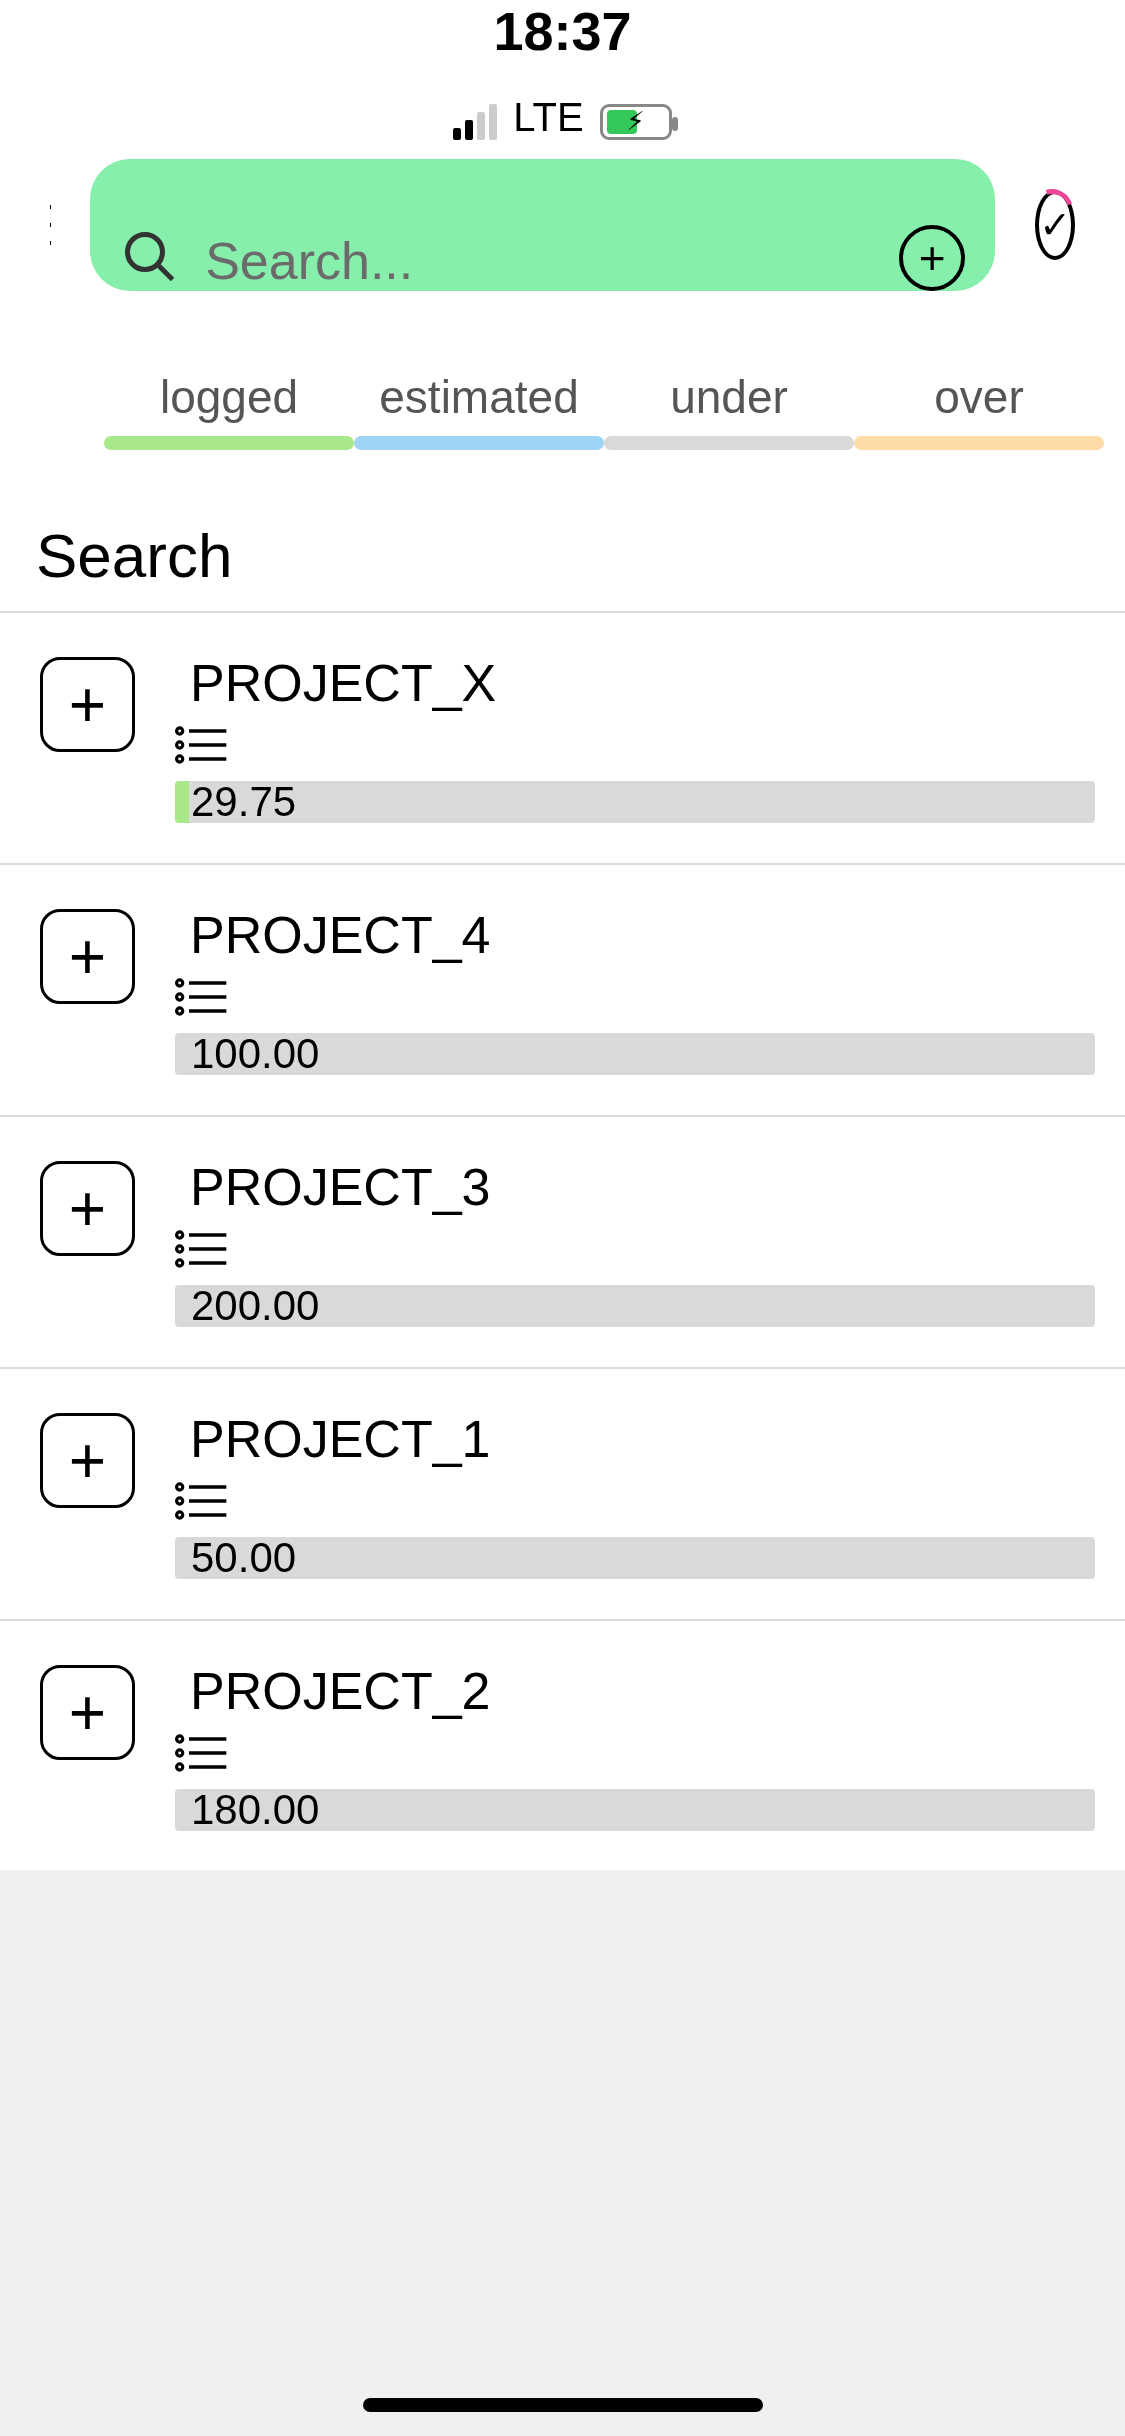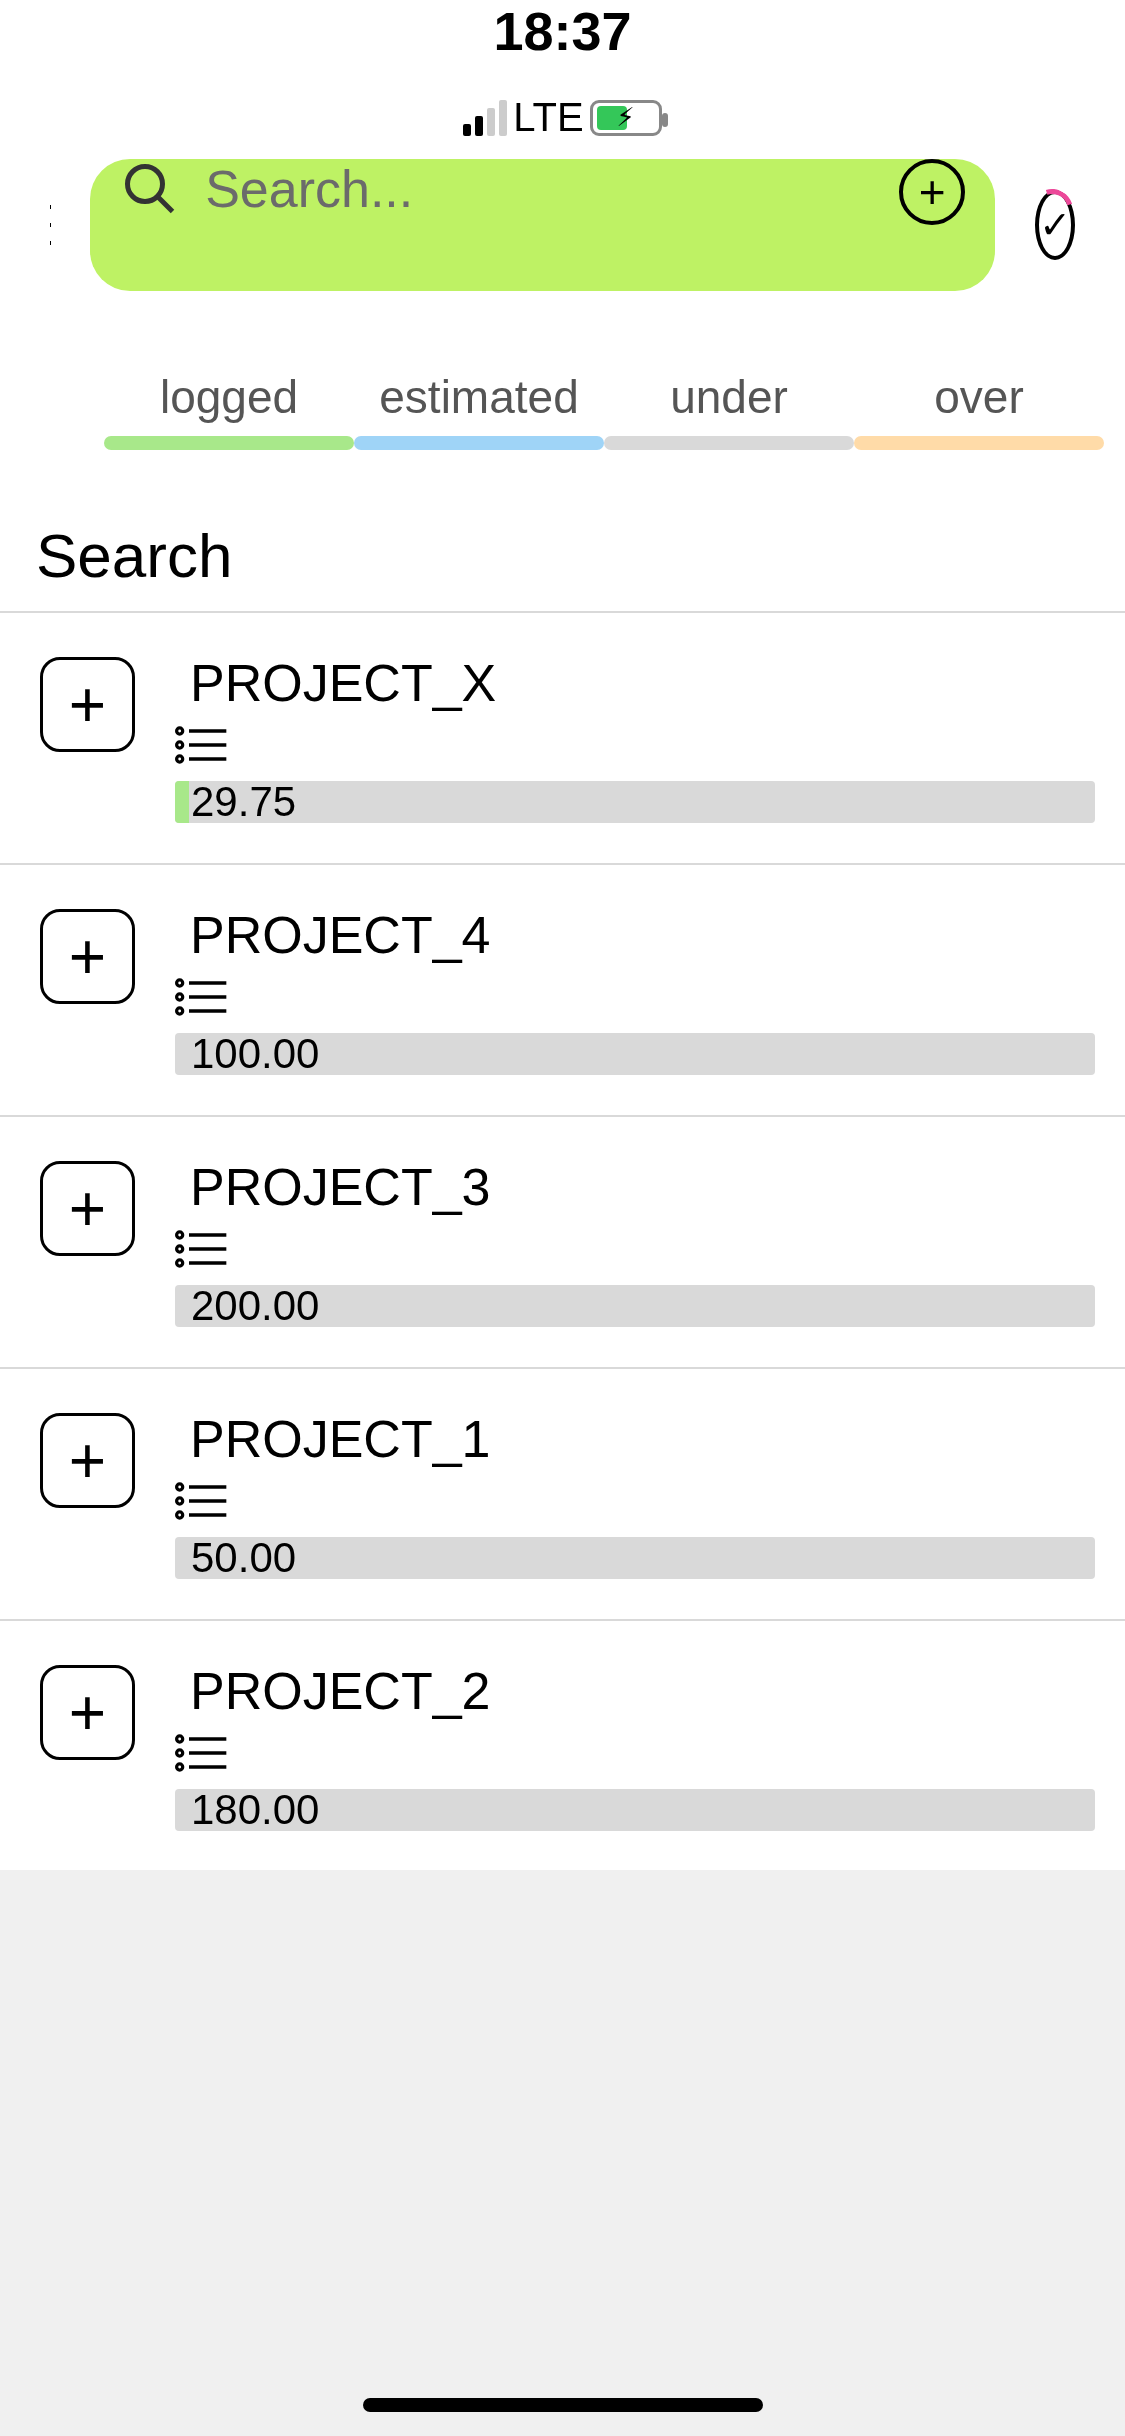--- a/index.html
+++ b/index.html
@@ -2,38 +2,38 @@
 <html><head>
 <meta charset="utf-8">
 <style>
   * { margin: 0; padding: 0; box-sizing: border-box; }
   html, body { width: 1125px; height: 2436px; background: #f0f0f0; font-family: -apple-system, Helvetica, Arial, sans-serif; }
   .screen { width: 1125px; height: 2436px; background: #fff; position: relative; overflow: hidden; }
 
   
   .status-bar { height: 140px; display: flex; align-items: center; justify-content: space-between; padding: 0 60px; flex-direction: column; }
   .status-time { font-size: 54px; font-weight: 600; }
-  .status-right { display: flex; align-items: center; gap: 0; margin-top: 28px; }
+  .status-right { display: flex; align-items: flex-end; gap: 10px; margin-top: 28px; }
   .signal-bars { display: flex; align-items: flex-end; gap: 4px; }
   .signal-bars span { width: 8px; background: #ccc; border-radius: 2px; }
   .signal-bars span:nth-child(1){ height:12px; background:#000; }
   .signal-bars span:nth-child(2){ height:20px; background:#000; }
   .signal-bars span:nth-child(3){ height:28px; }
   .signal-bars span:nth-child(4){ height:36px; }
   .lte { font-size: 40px; font-weight: 500; margin: 0 6px; }
   .battery { width: 72px; height: 36px; border: 3px solid #888; border-radius: 9px; position: relative; display: flex; align-items: center; }
   .battery::after { content:""; position:absolute; right:-9px; top:10px; width:6px; height:14px; background:#888; border-radius:3px; }
   .battery-fill { height: 24px; width: 30px; margin-left: 4px; background: #34c759; border-radius: 4px; display:flex; align-items:center; justify-content:center; }
   .bolt { font-size: 26px; line-height: 1; color: #000; position: absolute; left: 50%; top: 50%; transform: translate(-50%,-52%); }
 
   
   .header { height: 170px; display: flex; align-items: center; padding: 0 50px; gap: 40px; }
   .hamburger { width: 70px; display:flex; flex-direction:column; gap:14px; cursor:pointer; }
   .hamburger span { height:4px; background:#000; width:100%; }
-  .search-box { flex:1; background:#bef264; border-radius: 40px; height: 132px; display:flex; align-items:flex-start; padding: 0 30px; gap: 25px; }
+  .search-box { flex:1; background:#86efac; border-radius: 40px; height: 132px; display:flex; align-items:flex-end; padding: 0 30px; gap: 25px; }
   .search-icon svg { width: 60px; height: 60px; }
   .search-input { flex:1; border:none; background:transparent; font-size: 52px; color:#6b6b6b; outline:none; }
   .search-input::placeholder { color:#6b6b6b; }
   .circle-plus { width: 66px; height: 66px; border:4px solid #000; border-radius:50%; display:flex; align-items:center; justify-content:center; font-size:46px; font-weight:300; line-height:1; }
   .clock-btn { width:70px; height:70px; border:4px solid #000; border-radius:50%; position:relative; display:flex; align-items:center; justify-content:center;}
   .clock-btn::before { content:""; position:absolute; top:-5px; right:-2px; width:32px; height:32px; border:5px solid transparent; border-top-color:#ec4899; border-radius:50%; transform:rotate(28deg); }
   .clock-check { font-size:38px; }
 
   
   .legend { display:grid; grid-template-columns: 1fr 1fr 1fr 1fr; row-gap: 30px; padding: 60px 104px 40px; }

